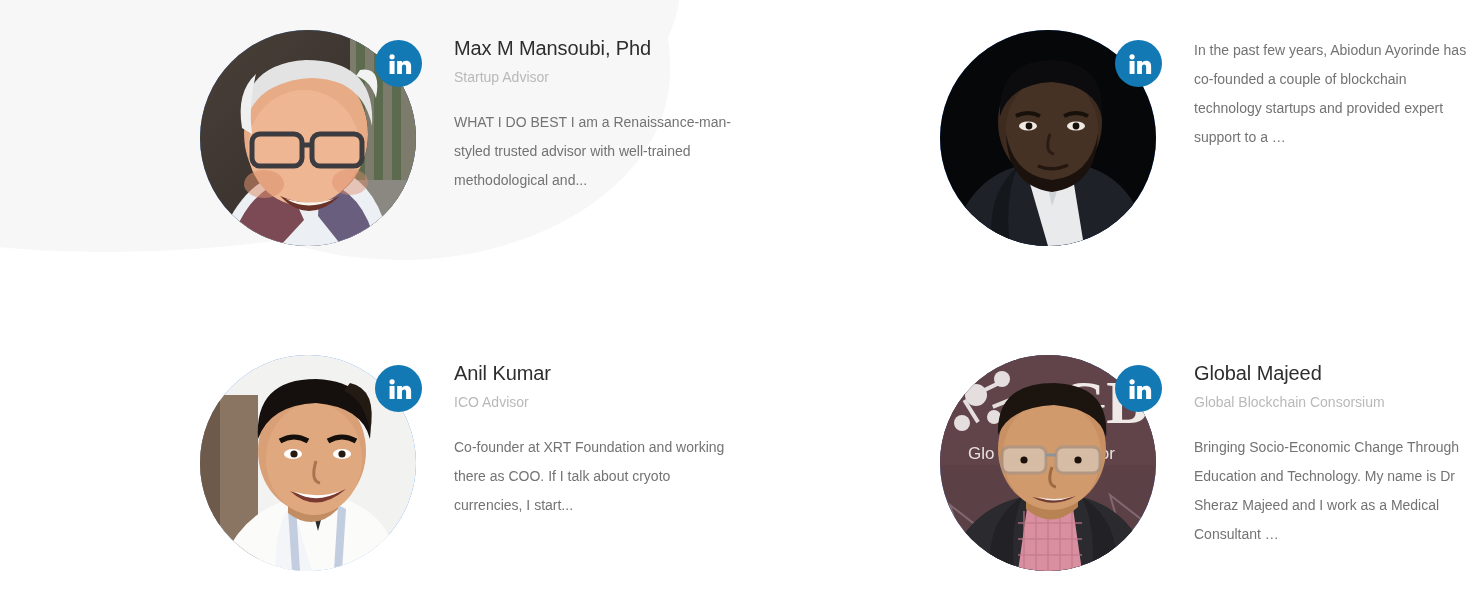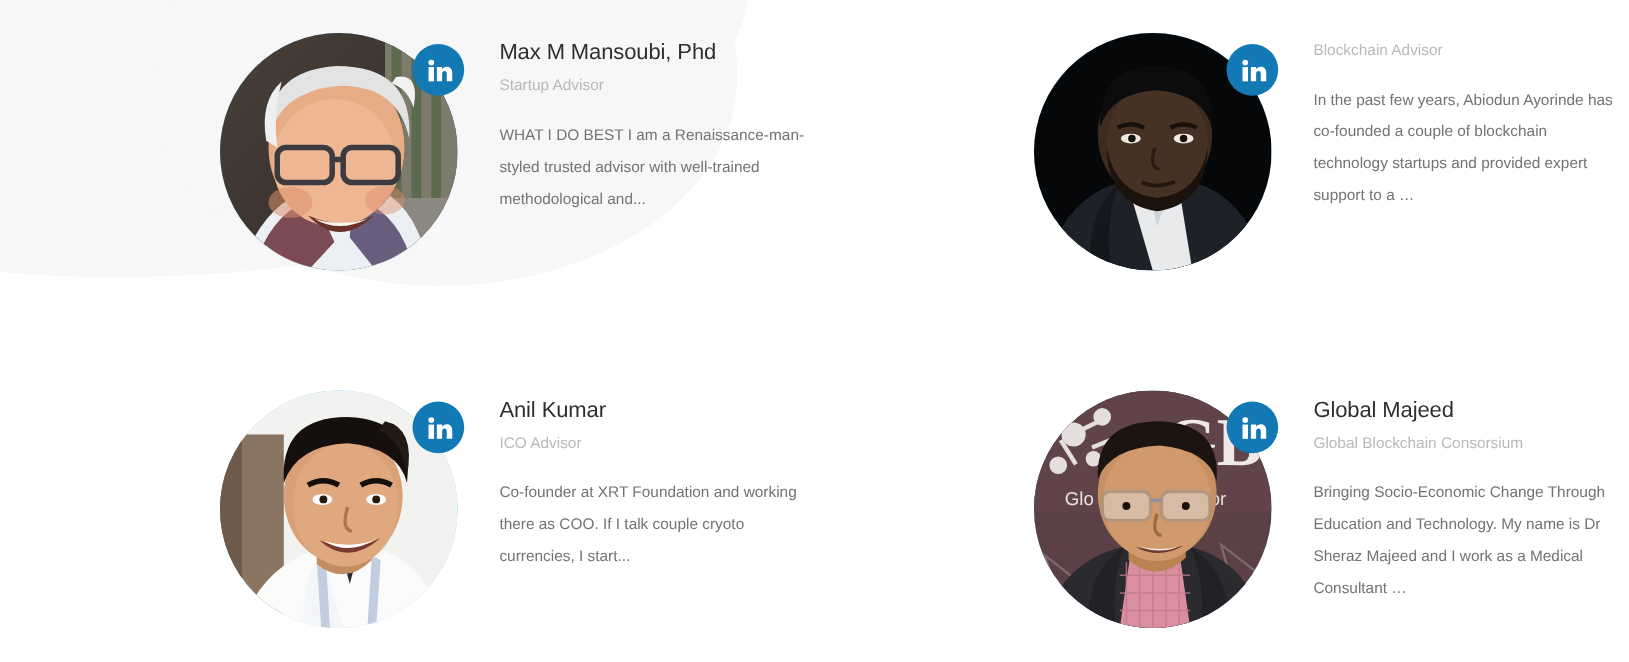--- a/index.html
+++ b/index.html
@@ -72,21 +72,21 @@
     width: 216px;
     height: 216px;
     flex: 0 0 216px;
   }
 
   .avatar {
     width: 216px;
     height: 216px;
     border-radius: 50%;
     overflow: hidden;
-    background: #7dd3fc;
+    background: #3b82f6;
     position: relative;
   }
   .avatar svg { display: block; width: 100%; height: 100%; }
 
   .li-badge {
     position: absolute;
     right: -6px;
     top: 10px;
     width: 47px;
     height: 47px;
@@ -232,21 +232,20 @@
         </div>
         <div class="li-badge">
           <svg width="26" height="26" viewBox="0 0 24 24" aria-hidden="true">
             <circle cx="5.6" cy="5.4" r="2.4" fill="#ffffff"></circle>
             <rect x="3.3" y="9.2" width="4.6" height="12" fill="#ffffff"></rect>
             <path d="M10.3 9.2h4.4v1.8c.8-1.3 2.2-2.1 3.9-2.1 3 0 4.6 1.9 4.6 5.3v7h-4.6v-6.2c0-1.6-.6-2.5-1.9-2.5-1.2 0-2 .8-2 2.5v6.2h-4.4z" fill="#ffffff"></path>
           </svg>
         </div>
       </div>
       <div class="info">
-        <div class="adv-role">Blockchain Advisor</div>
         <div class="adv-bio">In the past few years, Abiodun Ayorinde has co-founded a couple of blockchain technology startups and provided expert support to a …</div>
       </div>
     </div>
 
     <div class="card row2">
       <div class="avatar-wrap">
         <div class="avatar">
           <svg viewBox="0 0 216 216" preserveAspectRatio="xMidYMid slice" aria-hidden="true">
             <rect width="216" height="216" fill="#f2f2f0"></rect>
             <rect x="0" y="40" width="58" height="176" fill="#8a7462"></rect>
@@ -284,21 +283,21 @@
           <svg width="26" height="26" viewBox="0 0 24 24" aria-hidden="true">
             <circle cx="5.6" cy="5.4" r="2.4" fill="#ffffff"></circle>
             <rect x="3.3" y="9.2" width="4.6" height="12" fill="#ffffff"></rect>
             <path d="M10.3 9.2h4.4v1.8c.8-1.3 2.2-2.1 3.9-2.1 3 0 4.6 1.9 4.6 5.3v7h-4.6v-6.2c0-1.6-.6-2.5-1.9-2.5-1.2 0-2 .8-2 2.5v6.2h-4.4z" fill="#ffffff"></path>
           </svg>
         </div>
       </div>
       <div class="info">
         <div class="adv-name">Anil Kumar</div>
         <div class="adv-role">ICO Advisor</div>
-        <div class="adv-bio">Co-founder at XRT Foundation and working there as COO. If I talk couple cryoto currencies, I start...</div>
+        <div class="adv-bio">Co-founder at XRT Foundation and working there as COO. If I talk about cryoto currencies, I start...</div>
       </div>
     </div>
 
     <div class="card row2">
       <div class="avatar-wrap">
         <div class="avatar">
           <svg viewBox="0 0 216 216" preserveAspectRatio="xMidYMid slice" aria-hidden="true">
             <rect width="216" height="216" fill="#5b4046"></rect>
             <rect x="0" y="0" width="216" height="110" fill="#60444a"></rect>
 

